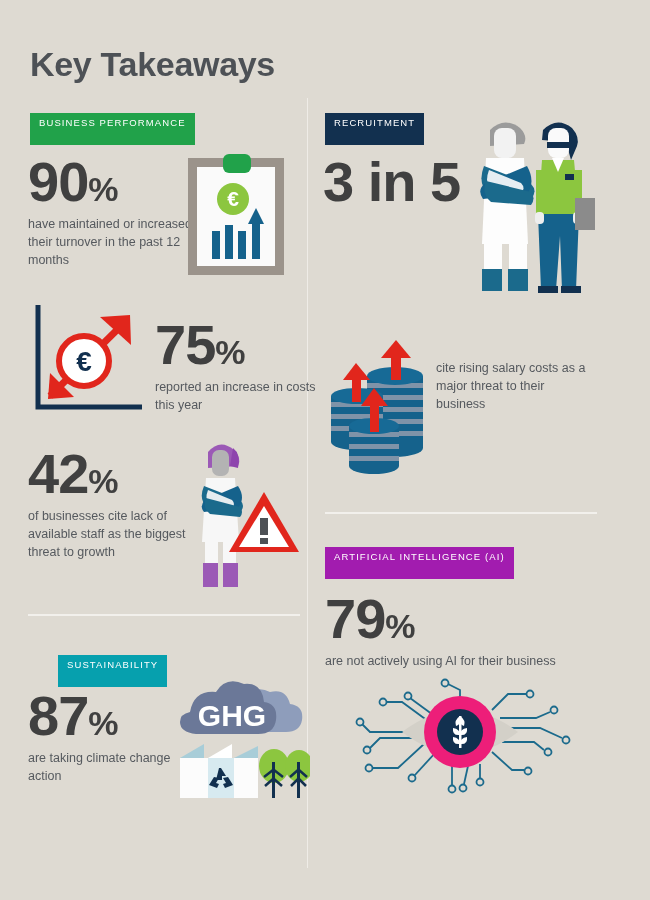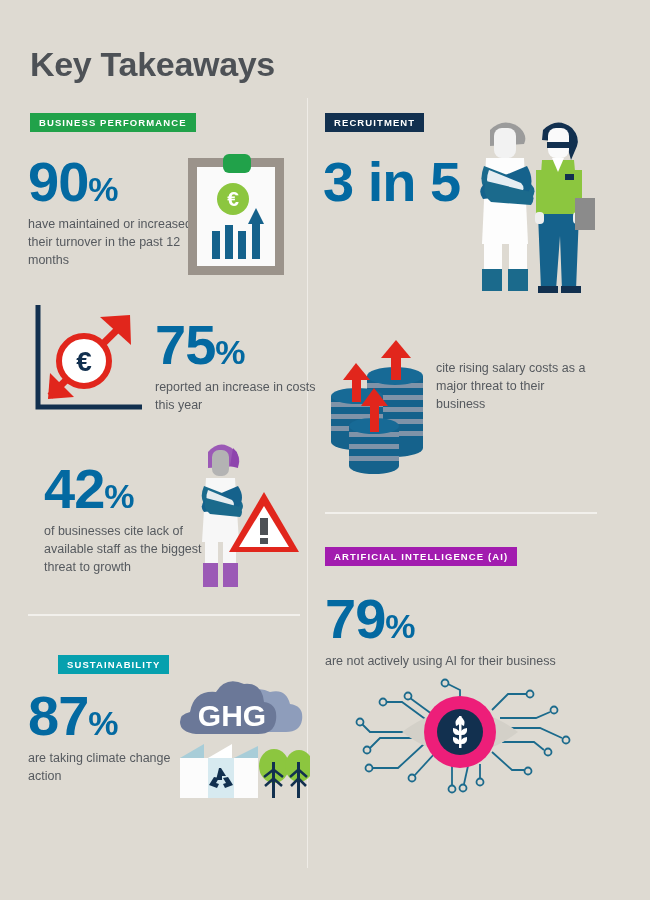--- a/index.html
+++ b/index.html
@@ -42,38 +42,38 @@
     position: absolute;
     height: 2px;
     background: #f2f0ec;
   }
   
   .badge {
     position: absolute;
     display: inline-block;
     color: #ffffff;
     font-size: 9.5px;
-    font-weight: bold;
+    font-weight: normal;
     letter-spacing: 1.1px;
-    padding: 5px 9px 4px 9px;
+    padding: 5px 9px 17px 9px;
     white-space: nowrap;
     line-height: 1;
   }
   .badge-green    { background: #21a24a; }
   .badge-navy     { background: #12304f; }
   .badge-teal     { background: #06a0ae; }
   .badge-pink     { background: #a21caf; }
   
   .stat {
     position: absolute;
   }
   .stat-num {
     font-size: 56px;
     font-weight: bold;
-    color: #0369a1;
+    color: #404040;
     line-height: 0.95;
     letter-spacing: -1px;
     white-space: nowrap;
   }
   .stat-num .pct {
     font-size: 34px;
     font-weight: bold;
     letter-spacing: -1px;
   }
   .stat-desc {
@@ -131,21 +131,21 @@
     </svg>
   </div>
 
   <div class="stat" style="left:155px; top:318px;">
     <div class="stat-num">
       <span>75</span><span class="pct">%</span>
     </div>
     <div class="stat-desc">reported an increase in costs this year</div>
   </div>
 
-  <div class="stat" style="left:28px; top:462px;margin-left:16px;">
+  <div class="stat" style="left:28px; top:447px;">
     <div class="stat-num">
       <span>42</span><span class="pct">%</span>
     </div>
     <div class="stat-desc">of businesses cite lack of available staff as the biggest threat to growth</div>
   </div>
 
   <div class="art" style="left:186px; top:430px;">
     <svg width="115" height="160" viewBox="0 0 115 160">
 
       <path d="M22 22 q12 -14 26 -2 q8 8 4 16 l-30 2 Z" fill="#9b59b6"></path>

